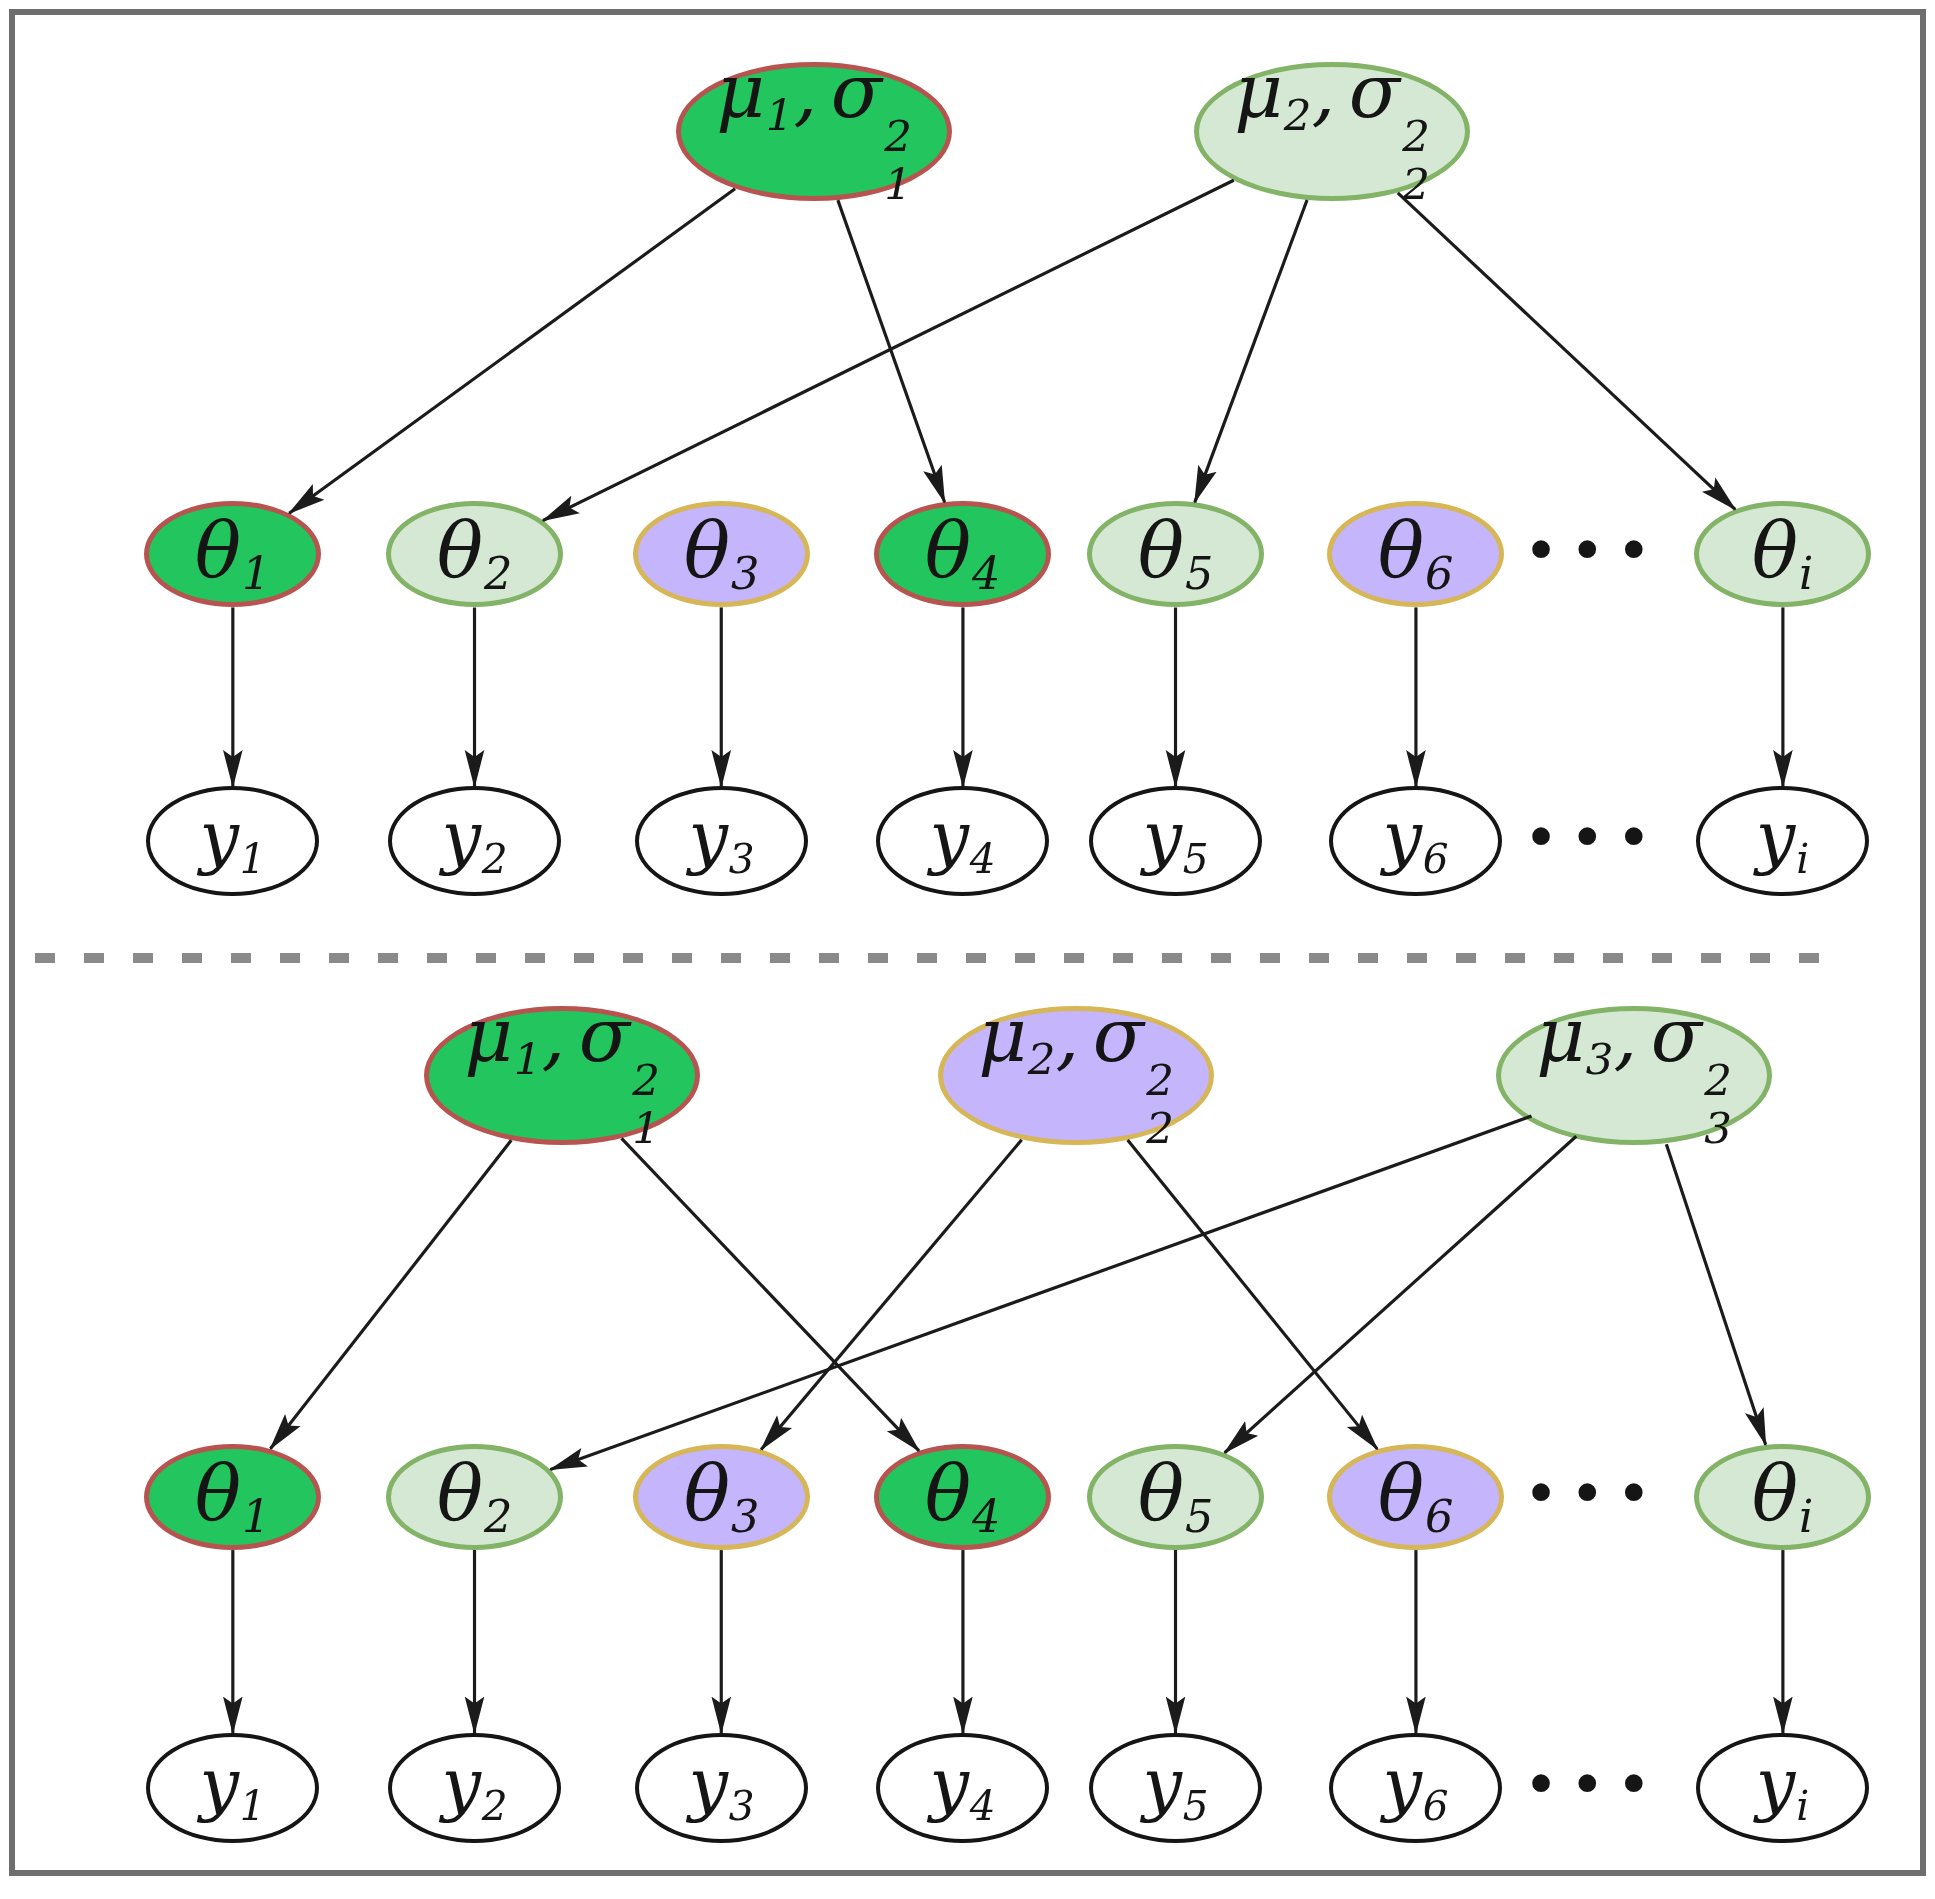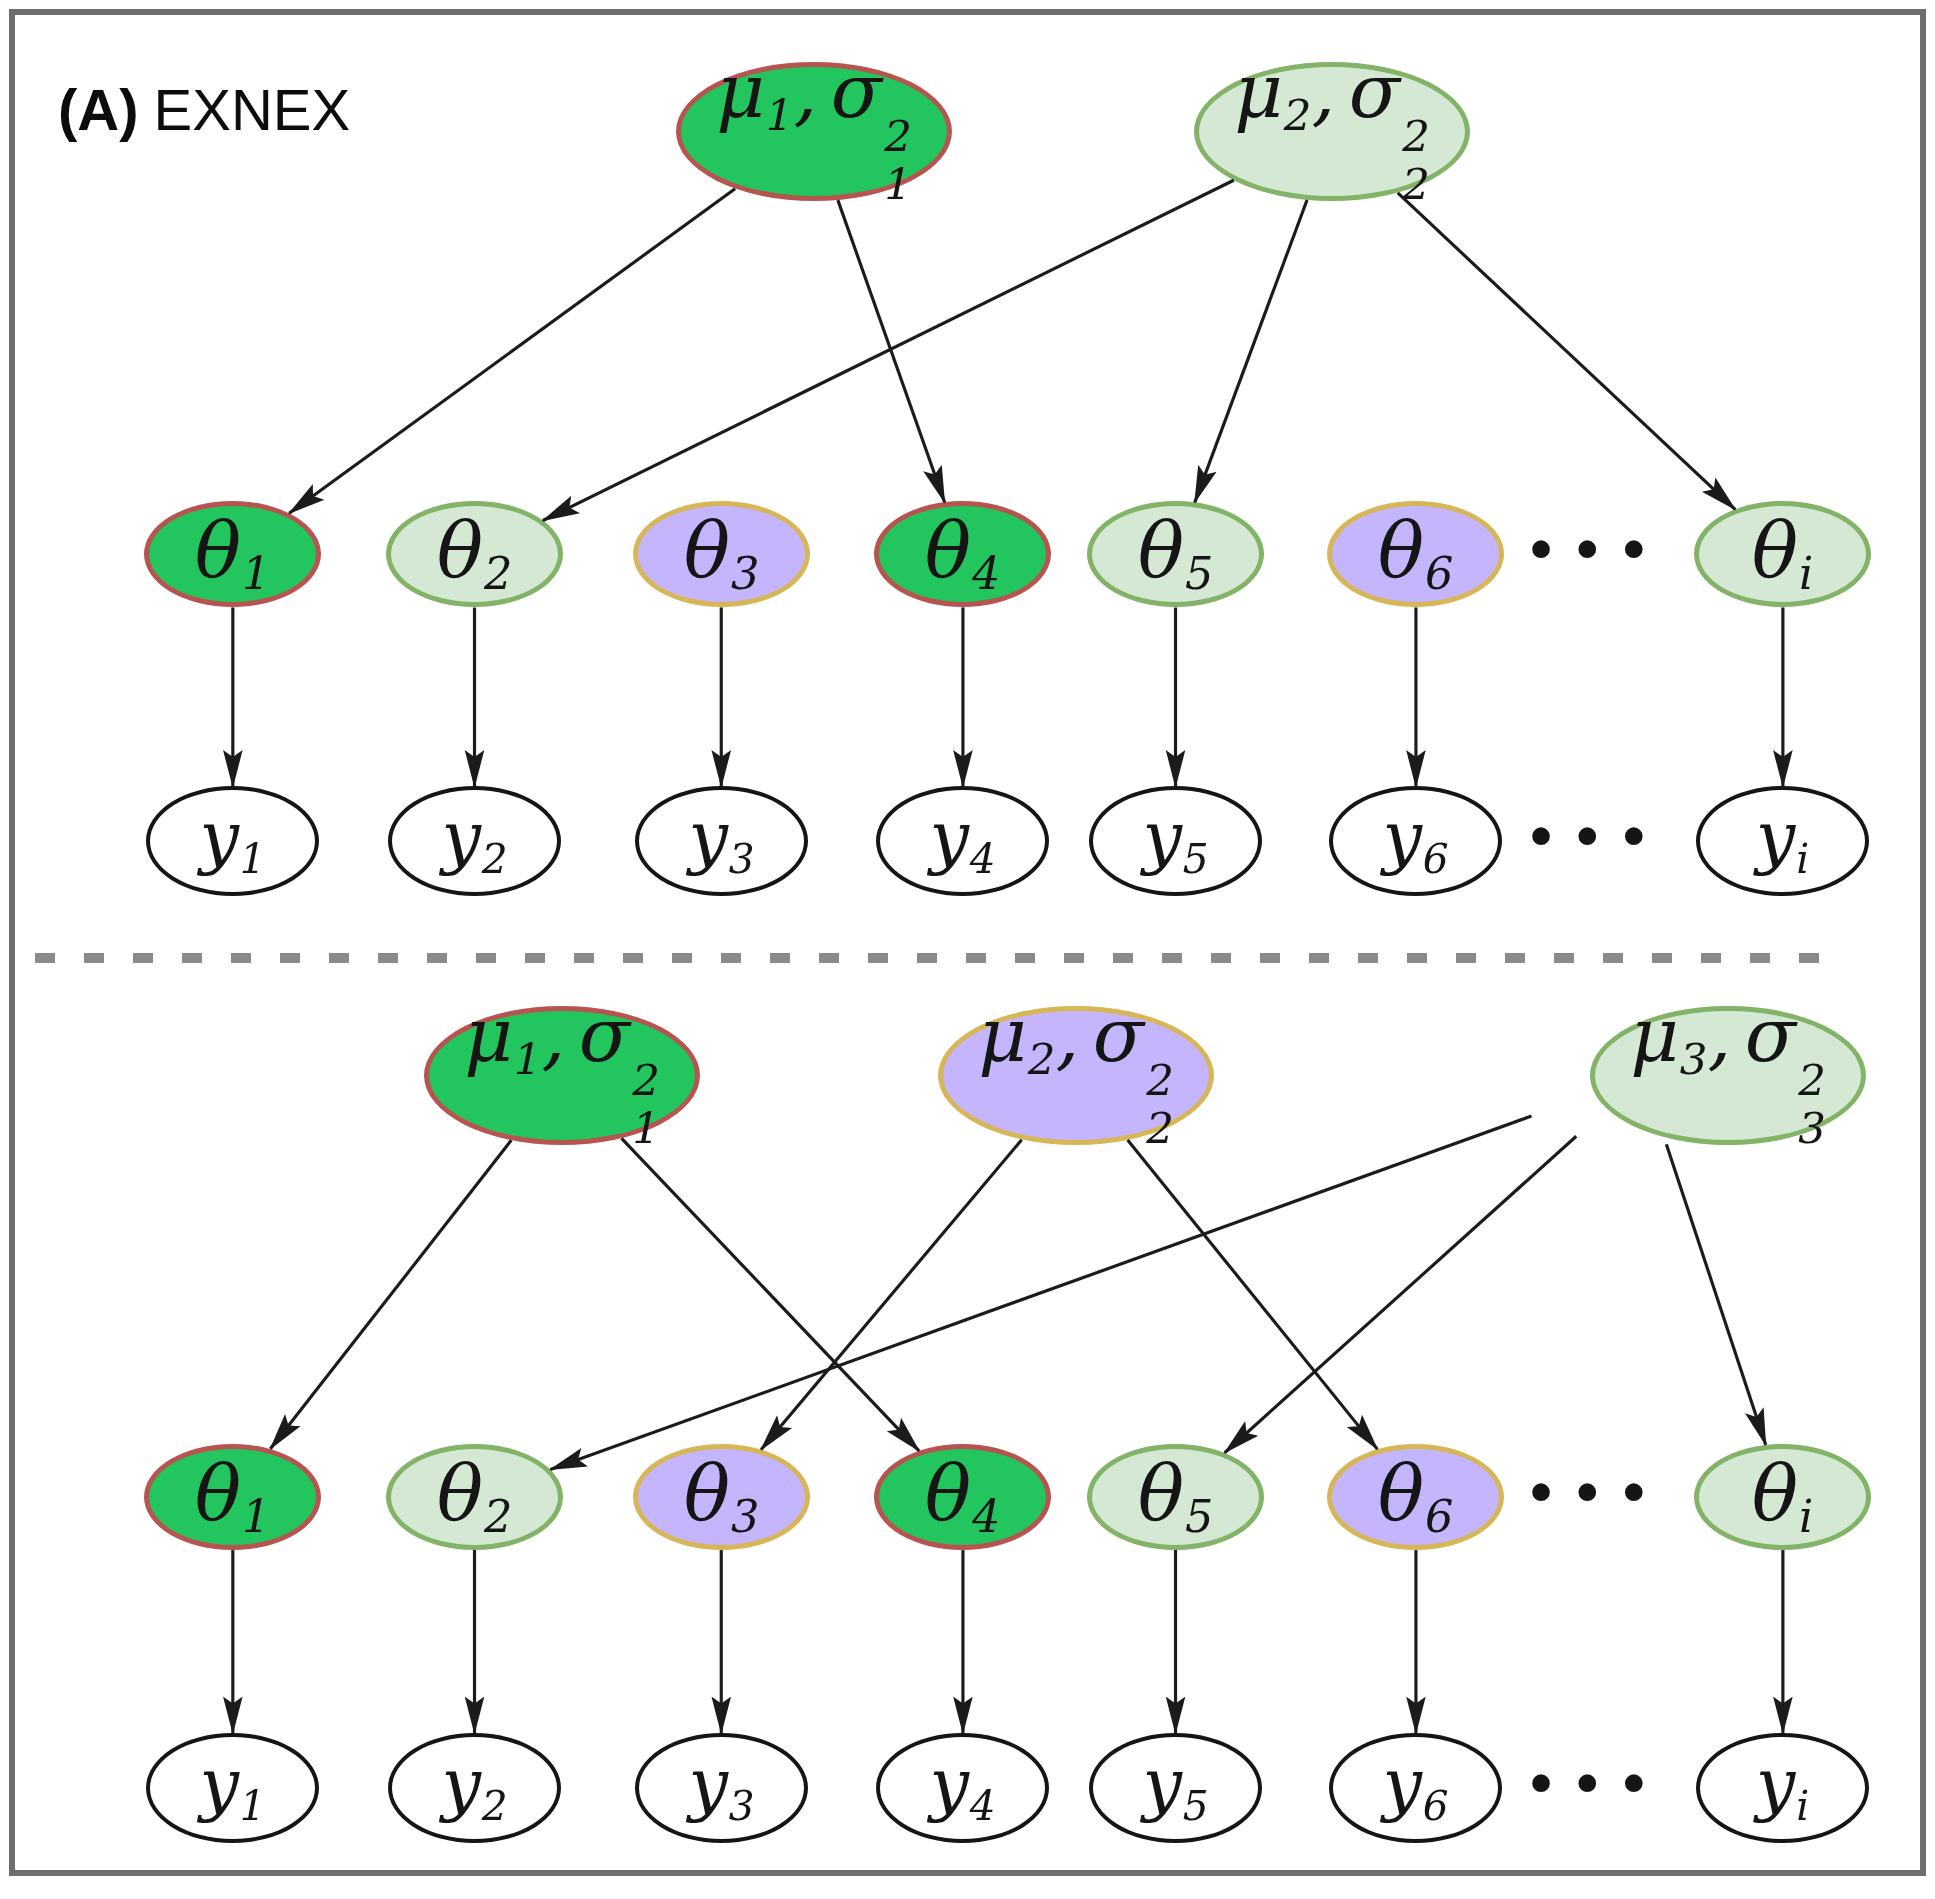--- a/index.html
+++ b/index.html
@@ -63,21 +63,20 @@
       <line x1="2491.4" y1="1795.9" x2="1935.7" y2="2296.1" stroke="#1b1b1b" stroke-width="5" marker-end="url(#arrow)"></line>
       <line x1="2633.8" y1="1808.5" x2="2790.8" y2="2283.6" stroke="#1b1b1b" stroke-width="5" marker-end="url(#arrow)"></line>
       <line x1="368.0" y1="2450.0" x2="368.0" y2="2739.0" stroke="#1b1b1b" stroke-width="5" marker-end="url(#arrow)"></line>
       <line x1="750.0" y1="2450.0" x2="750.0" y2="2739.0" stroke="#1b1b1b" stroke-width="5" marker-end="url(#arrow)"></line>
       <line x1="1140.0" y1="2450.0" x2="1140.0" y2="2739.0" stroke="#1b1b1b" stroke-width="5" marker-end="url(#arrow)"></line>
       <line x1="1522.0" y1="2450.0" x2="1522.0" y2="2739.0" stroke="#1b1b1b" stroke-width="5" marker-end="url(#arrow)"></line>
       <line x1="1858.0" y1="2450.0" x2="1858.0" y2="2739.0" stroke="#1b1b1b" stroke-width="5" marker-end="url(#arrow)"></line>
       <line x1="2238.0" y1="2450.0" x2="2238.0" y2="2739.0" stroke="#1b1b1b" stroke-width="5" marker-end="url(#arrow)"></line>
       <line x1="2818.0" y1="2450.0" x2="2818.0" y2="2739.0" stroke="#1b1b1b" stroke-width="5" marker-end="url(#arrow)"></line>
     </svg>
-<div class="panel-label" style="left: 58px; top: 81px;"><span class="tag">(A)</span><span class="nm">EXNEX</span></div>
     <div class="node red mu" style="left: 676px; top: 62px; width: 276px; height: 139px;">
       <span class="lbl"><span>μ</span><span class="sb">1</span><span class="cm">,</span><span>σ</span><span class="stk">
           <span>2</span>
           <span>1</span>
         </span></span>
     </div>
     <div class="node green mu" style="left: 1194px; top: 62px; width: 276px; height: 139px;">
       <span class="lbl"><span>μ</span><span class="sb">2</span><span class="cm">,</span><span>σ</span><span class="stk">
           <span>2</span>
           <span>2</span>
@@ -132,21 +131,21 @@
           <span>2</span>
           <span>1</span>
         </span></span>
     </div>
     <div class="node yellow mu" style="left: 938px; top: 1006px; width: 276px; height: 139px;">
       <span class="lbl"><span>μ</span><span class="sb">2</span><span class="cm">,</span><span>σ</span><span class="stk">
           <span>2</span>
           <span>2</span>
         </span></span>
     </div>
-    <div class="node green mu" style="left: 1590px; top: 1006px; width: 276px; height: 139px;">
+    <div class="node green mu" style="left: 1496px; top: 1006px; width: 276px; height: 139px;">
       <span class="lbl"><span>μ</span><span class="sb">3</span><span class="cm">,</span><span>σ</span><span class="stk">
           <span>2</span>
           <span>3</span>
         </span></span>
     </div>
     <div class="node red theta" style="left: 144px; top: 1444px; width: 177px; height: 106px;">
       <span class="lbl"><span>θ</span><span class="sb">1</span></span>
     </div>
     <div class="node green theta" style="left: 386px; top: 1444px; width: 177px; height: 106px;">
       <span class="lbl"><span>θ</span><span class="sb">2</span></span>

